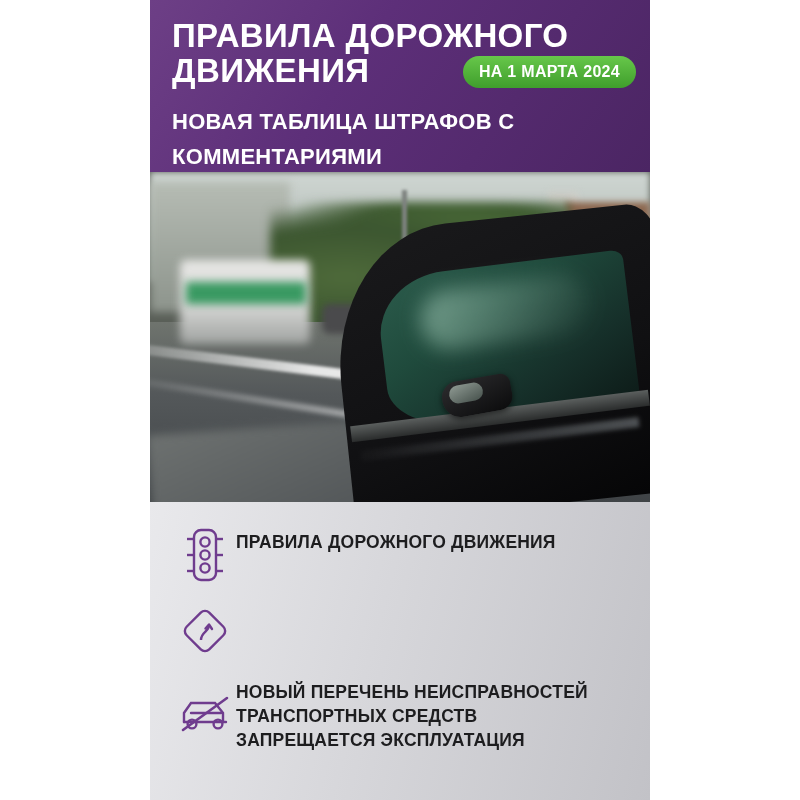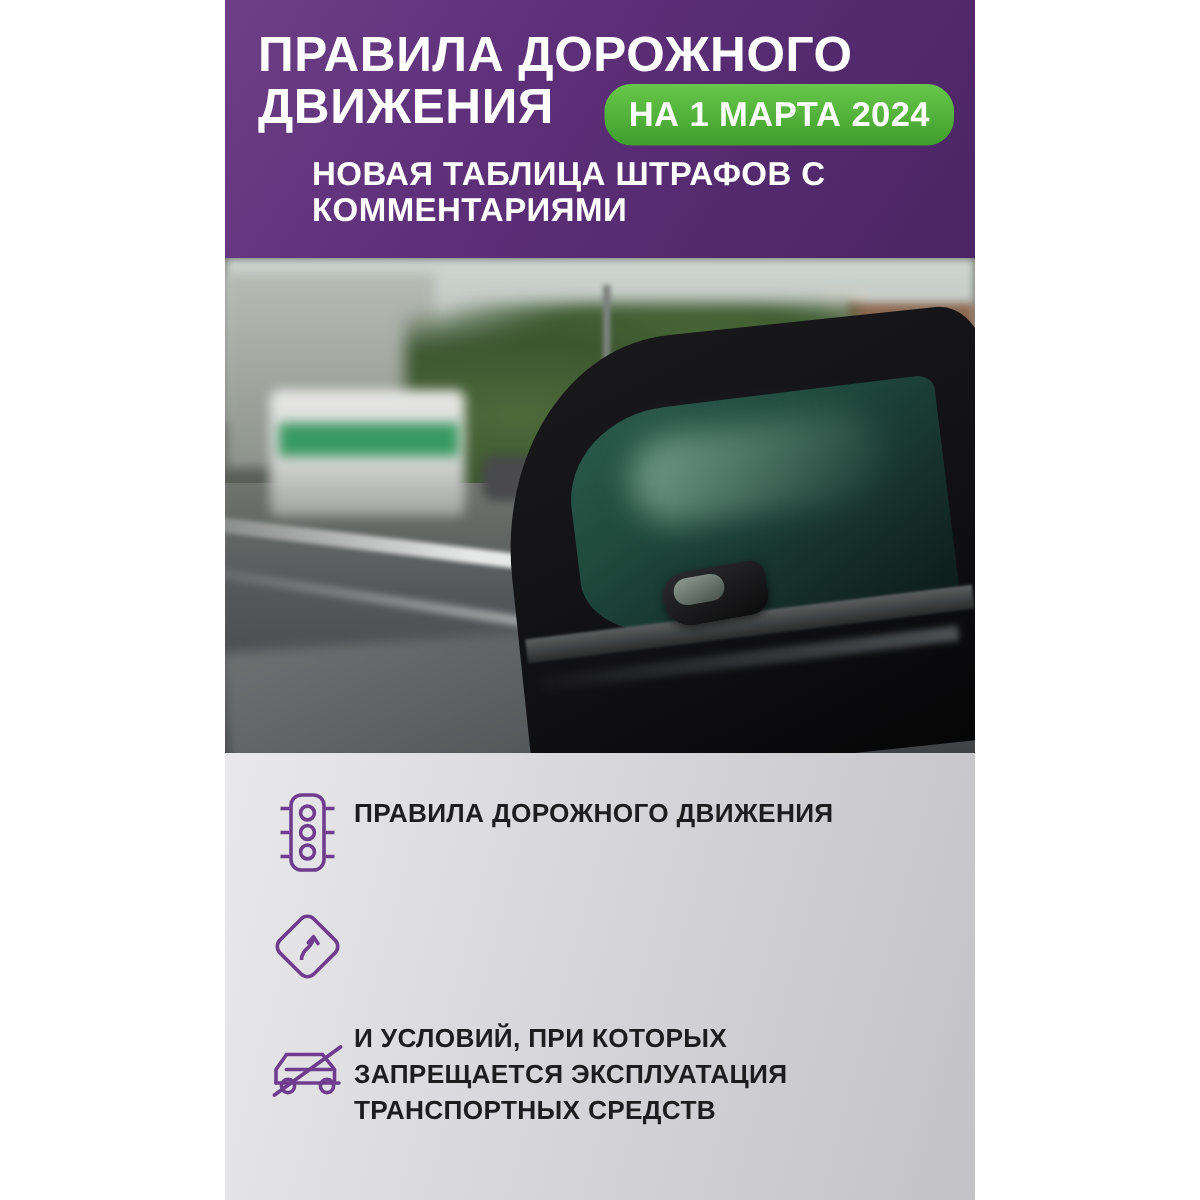--- a/index.html
+++ b/index.html
@@ -45,40 +45,39 @@
     width: 460px;
   }
 
   .badge {
     position: absolute;
     right: 14px;
     top: 56px;
     background: linear-gradient(180deg, #67c74a 0%, #3f9e2c 100%);
     color: #ffffff;
     font-weight: bold;
-    font-size: 23px;
+    font-size: 16px;
     letter-spacing: 0.3px;
     padding: 7px 16px 7px 16px;
     border-radius: 18px;
     text-transform: uppercase;
     white-space: nowrap;
   }
 
   .subtitle {
     position: absolute;
     left: 22px;
     top: 104px;
     color: #ffffff;
     font-weight: bold;
     font-size: 22px;
-    line-height: 24px;
+    line-height: 35px;
     letter-spacing: 0.3px;
     text-transform: uppercase;
     width: 450px;
-    margin-left: 36px;
   }
 
   
   .photo {
     position: absolute;
     left: 0;
     top: 172px;
     width: 500px;
     height: 330px;
     overflow: hidden;
@@ -327,20 +326,20 @@
         <svg width="56" height="44" viewBox="0 0 56 44" fill="none" stroke="#6f3c8e" stroke-width="2.4" stroke-linecap="round">
           <path d="M7 29 V20 L14 10 H38 L46 20 V29"></path>
           <path d="M7 29 H49"></path>
           <circle cx="15" cy="31" r="4.4"></circle>
           <circle cx="41" cy="31" r="4.4"></circle>
           <path d="M14 20 H44"></path>
           <line x1="6" y1="37" x2="50" y2="5" stroke-width="2.6"></line>
         </svg>
       </div>
       <div class="feature-text">
-        <div>И УСЛОВИЙ, ПРИ КОТОРЫХ</div>
+        <div>НОВЫЙ ПЕРЕЧЕНЬ НЕИСПРАВНОСТЕЙ</div>
+        <div>ТРАНСПОРТНЫХ СРЕДСТВ</div>
         <div>ЗАПРЕЩАЕТСЯ ЭКСПЛУАТАЦИЯ</div>
-        <div>ТРАНСПОРТНЫХ СРЕДСТВ</div>
       </div>
     </div>
 
   </div>
 </div>
 
 </body></html>

